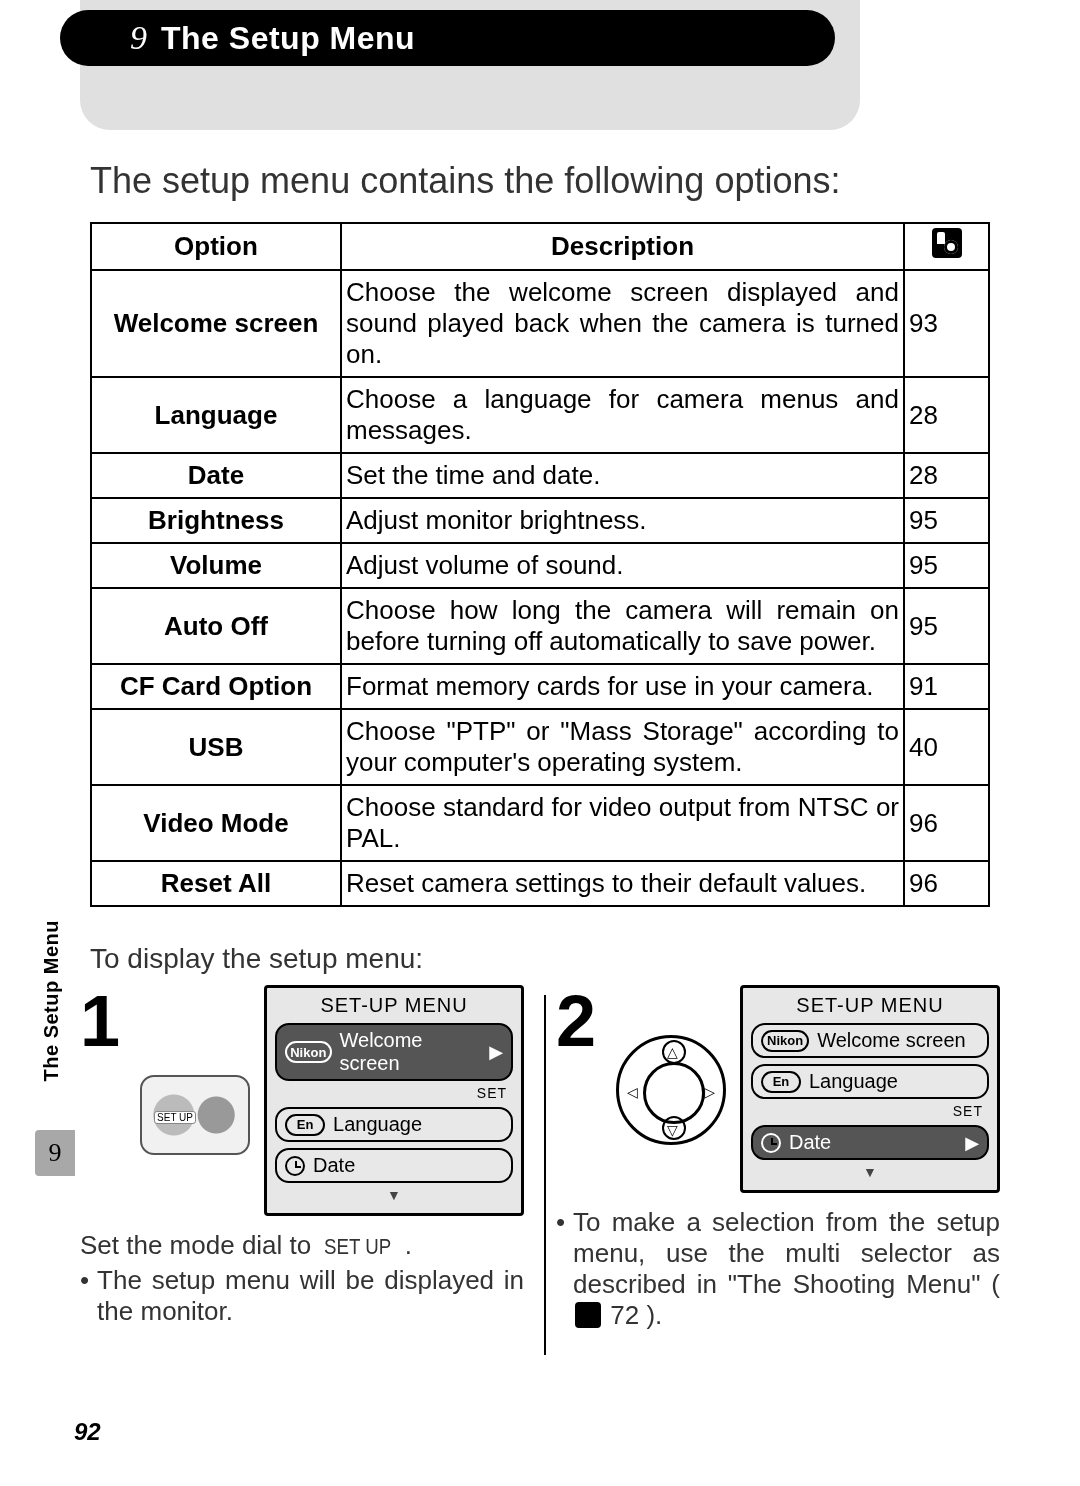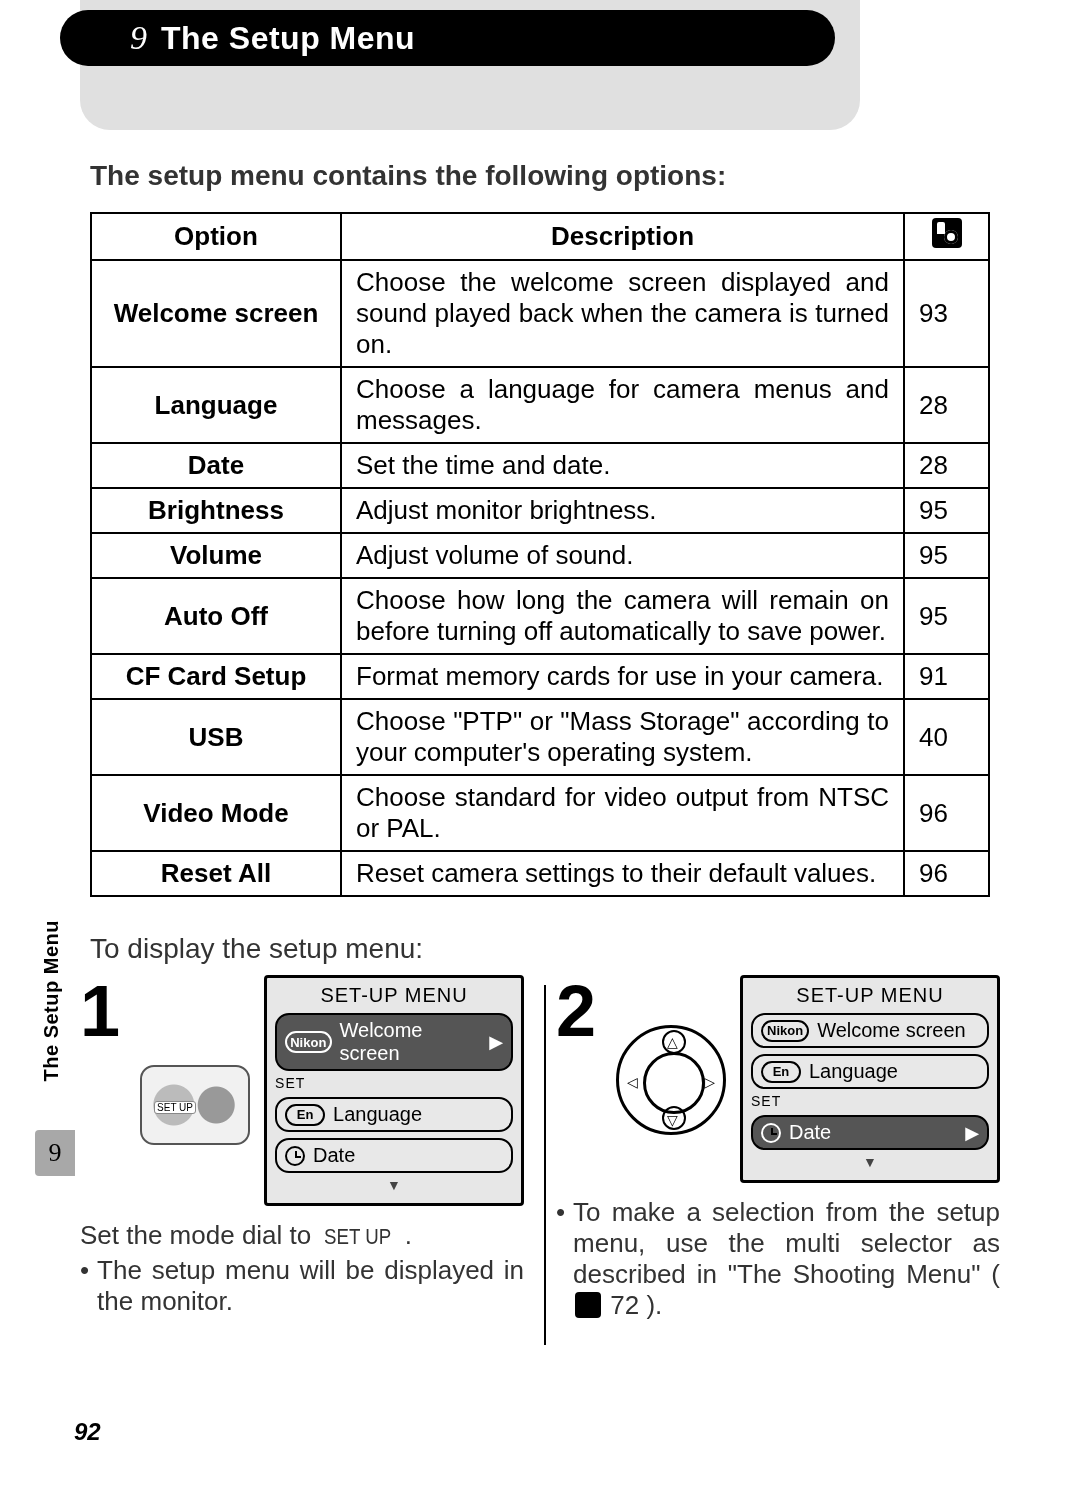--- a/index.html
+++ b/index.html
@@ -55,37 +55,37 @@
   }
   .banner-black .title{
     color:#fff;
     font-weight:700;
     font-size:32px;
     letter-spacing:.5px;
   }
 
   
   .intro{
-    font-size:28px;
+    font-size:36px;
     margin:30px 16px 20px 90px;
     color:var(--soft);
-    font-weight:700;
+    font-weight:400;
   }
 
   
   table.options{
     border-collapse:collapse;
     margin:0 90px 0 90px;
     width:calc(var(--page-w) - 180px);
     font-size:26px;
   }
   table.options th,
   table.options td{
     border:2px solid var(--rule);
-    padding:6px 14px;
+    padding:6px 4px;
     vertical-align:middle;
   }
   table.options th{
     font-weight:700;
     text-align:center;
     font-size:26px;
   }
   table.options th.page-icon{
     padding:4px 0;
     width:85px;
@@ -238,20 +238,21 @@
     font-size:13px;
     padding:0 4px;
     font-weight:700;
   }
   .lcd .row.sel .tag{border-color:#fff;}
   .lcd .row .arrow{
     margin-left:auto;
     font-size:18px;
   }
   .lcd .set-tag{
+    text-align:right;
     font-size:14px;
     letter-spacing:1px;
     margin: -2px 6px 0 0;
   }
   .lcd .more{
     text-align:center;
     font-size:14px;
     margin-top:-2px;
     color:#444;
   }
@@ -399,21 +400,21 @@
         <td class="opt">Volume</td>
         <td class="desc">Adjust volume of sound.</td>
         <td class="pg">95</td>
       </tr>
       <tr>
         <td class="opt">Auto Off</td>
         <td class="desc">Choose how long the camera will remain on before turning off automatically to save power.</td>
         <td class="pg">95</td>
       </tr>
       <tr>
-        <td class="opt">CF Card Setup</td>
+        <td class="opt">CF Card Option</td>
         <td class="desc">Format memory cards for use in your camera.</td>
         <td class="pg">91</td>
       </tr>
       <tr>
         <td class="opt">USB</td>
         <td class="desc">Choose "PTP" or "Mass Storage" according to your computer's operating system.</td>
         <td class="pg">40</td>
       </tr>
       <tr>
         <td class="opt">Video Mode</td>

